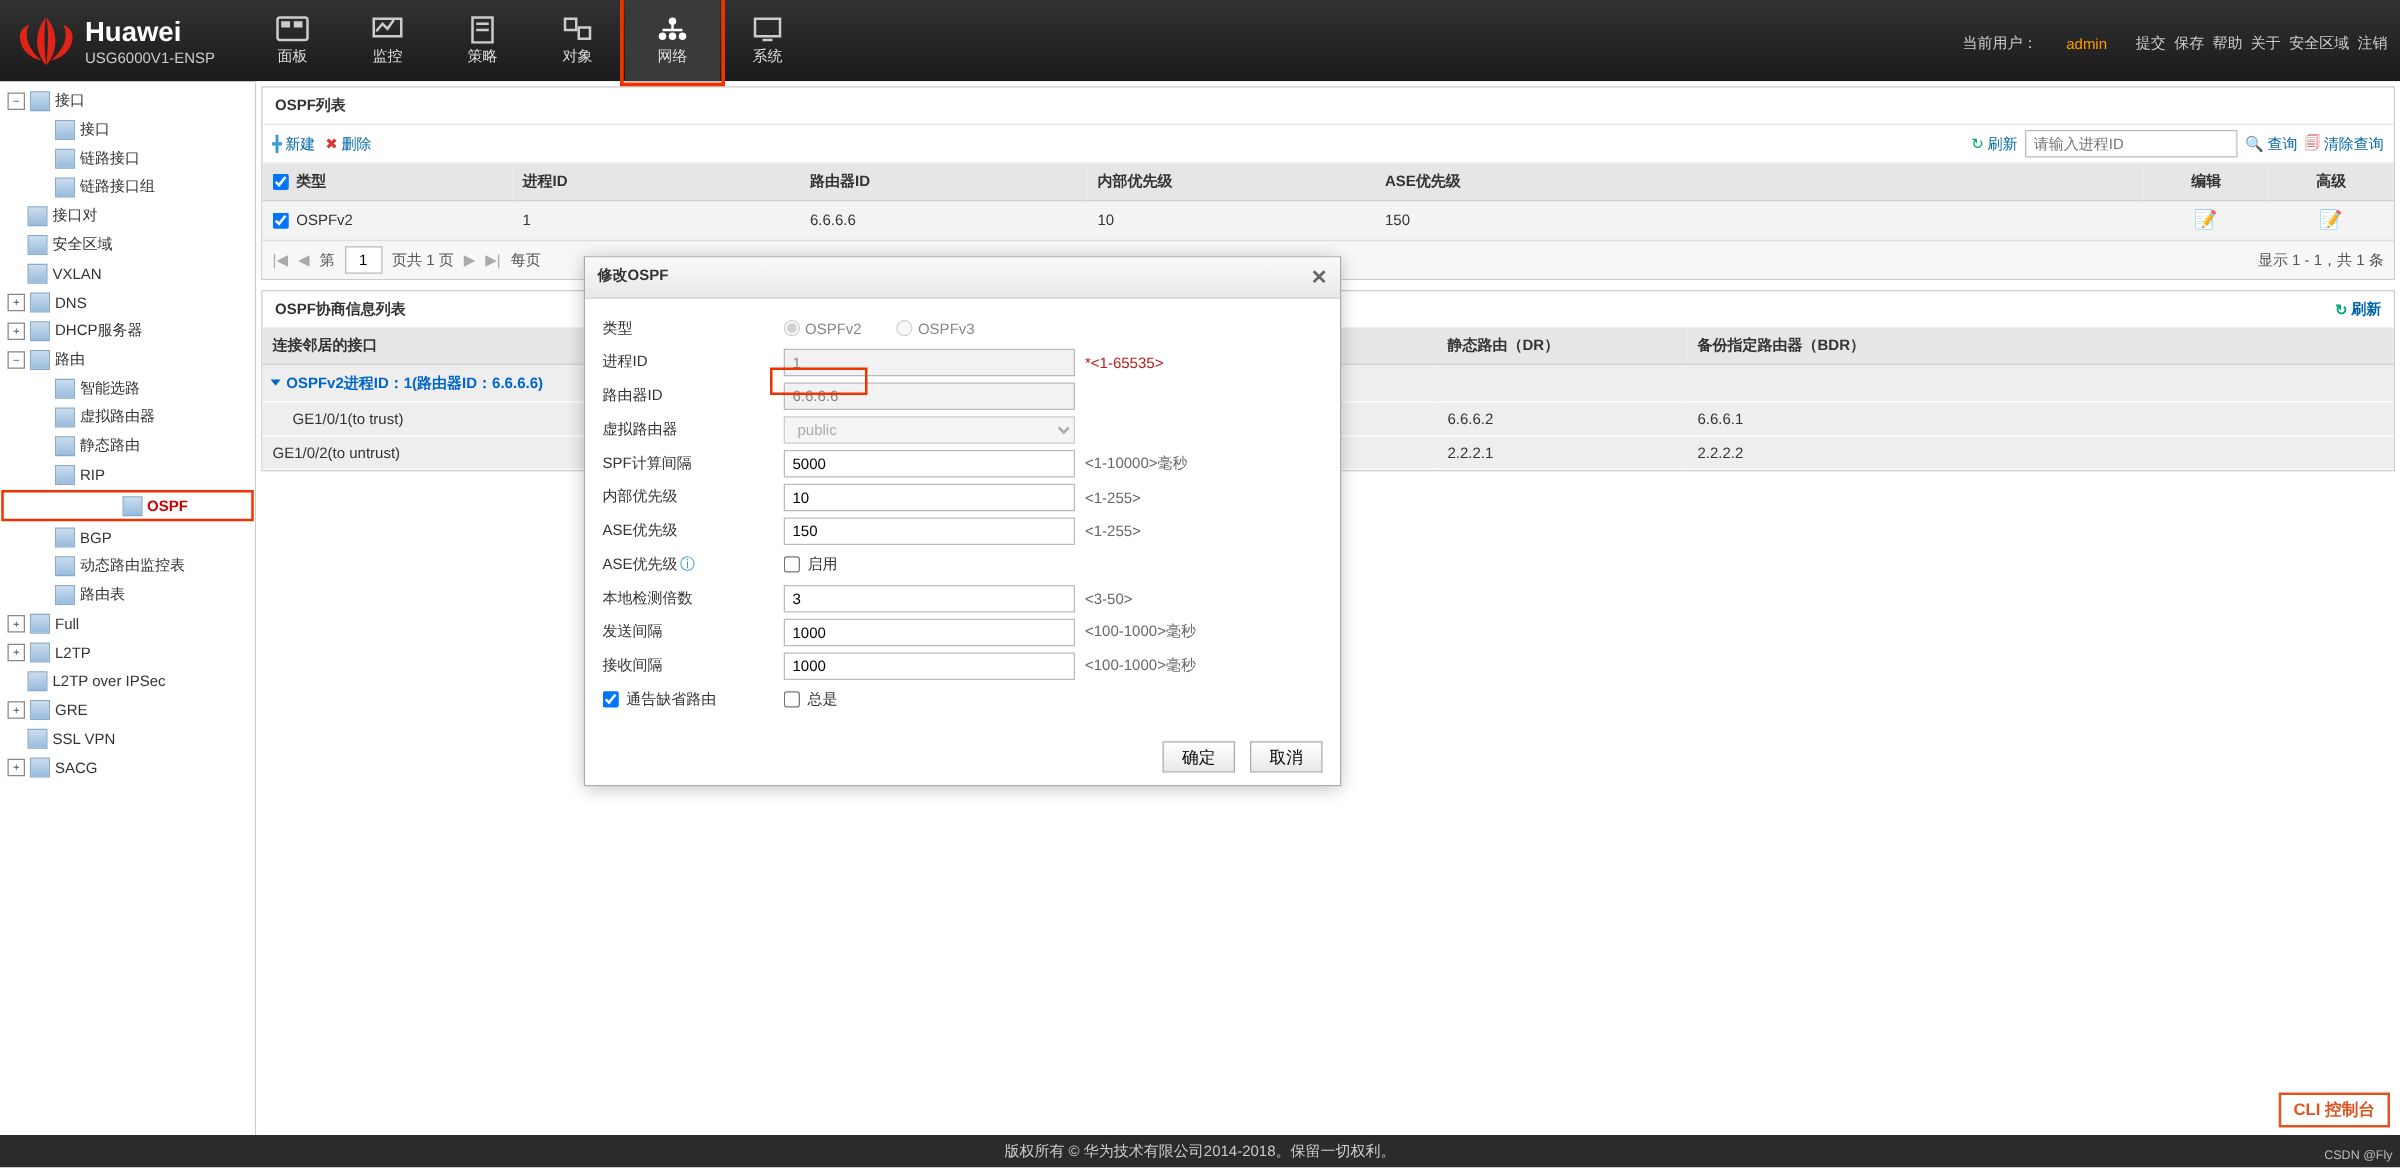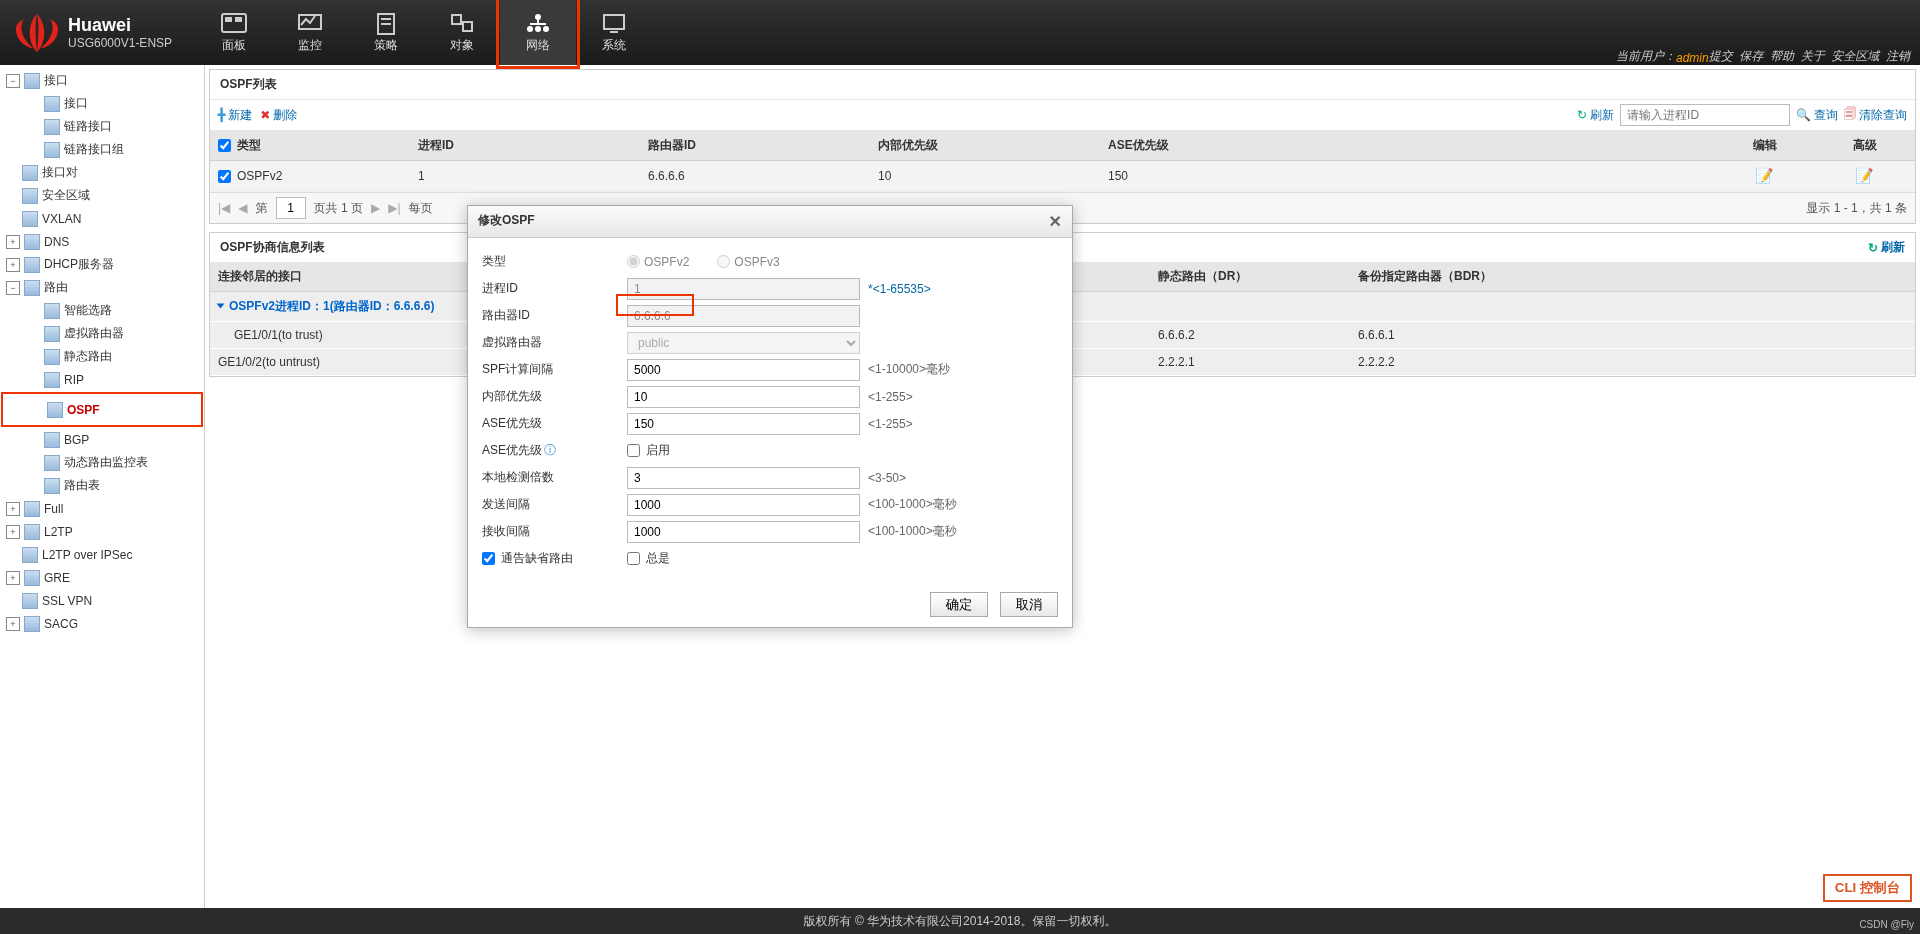--- a/index.html
+++ b/index.html
@@ -1,37 +1,37 @@
 <!DOCTYPE html>
 <html><head>
 <meta charset="utf-8">
 <style>
   * { box-sizing: border-box; margin: 0; padding: 0; }
   body { font-family: "Microsoft YaHei", Arial, sans-serif; font-size: 12px; color: #333; background: #fff; overflow:hidden; width:1920px; height:934px;}
   
   .header { height: 65px; background: linear-gradient(#323232,#1a1a1a); color: #fff; display: flex; align-items: stretch; }
   .brand { display: flex; align-items: center; padding: 0 14px; }
   .brand svg { width: 46px; height: 46px; margin-right: 8px; }
-  .brand-text .b1 { font-size: 18px; font-weight: bold;}
+  .brand-text .b1 { font-size: 22px; font-weight: bold;}
   .brand-text .b2 { font-size: 12px; color:#ccc;}
   .nav { display: flex; margin-left: 10px;}
   .nav-item { width: 76px; display:flex; flex-direction:column; align-items:center; justify-content:center; color:#bbb; cursor:pointer; position:relative;}
   .nav-item .nav-ico { width:28px; height:24px; margin-bottom:2px;}
   .nav-item .nav-lbl { font-size:12px; color:#ddd;}
   .nav-item.active { background:#3a3a3a;justify-content:center;}
   .nav-highlight { position:absolute; inset:-4px; border:3px solid #e30; pointer-events:none;}
-  .header-right { margin-left:auto; display:flex; align-items:flex-end; padding:4px 10px 0 0; gap:0; font-size:12px; color:#ccc;font-style:italic;}
+  .header-right { margin-left:auto; display:flex; align-items:center; padding:4px 10px 0 0; gap:23px; font-size:12px; color:#ccc;}
   .header-right .user { color:#ff9c00;}
   .header-right a { color:#ccc; text-decoration:none; cursor:pointer;}
   
   .body { display:flex; height: calc(934px - 65px - 26px); }
   .sidebar { width: 205px; border-right:1px solid #ccc; overflow:auto; padding-top:4px;}
   .tree li { list-style:none; }
   .tree .row { display:flex; align-items:center; height:23px; padding-left:4px; cursor:pointer;}
-  .tree .row.sel { background:#fff; border:2px solid #e30; margin:1px; height:35px;}
+  .tree .row.sel { background:#fff; border:2px solid #e30; margin:1px; height:25px;justify-content:center;}
   .tree .row strong { color:#c00; font-weight:bold;}
   .toggle { width:14px; height:14px; border:1px solid #888; display:inline-flex; align-items:center; justify-content:center; font-size:9px; margin-right:4px; background:#fff; color:#555;}
   .spacer { display:inline-block;}
   .ico { width:16px; height:16px; margin-right:4px; display:inline-block; border:1px solid transparent;}
   
   .main { flex:1; display:flex; flex-direction:column; background:#fff;}
   .panel { border:1px solid #ccc; margin:4px; }
   .panel-title { padding:6px 10px; font-weight:bold; }
   .panel.list .toolbar { display:flex; align-items:center; padding:4px 8px; gap:8px; border-top:1px solid #e5e5e5; border-bottom:1px solid #e5e5e5;}
   .btn-link { display:inline-flex; align-items:center; gap:3px; color:#0066aa; cursor:pointer;}
@@ -53,21 +53,21 @@
   .modal-head .x { margin-left:auto; cursor:pointer; color:#666; font-size:16px;}
   .modal-body { padding:10px 14px;}
   .frow { display:flex; align-items:center; min-height:27px;}
   .frow .flabel { width:145px; color:#333;}
   .radio { display:inline-flex; align-items:center; margin-right:28px; color:#888;}
   .radio input { margin-right:4px;}
   .field { width:233px; }
   .field input, .field select { width:100%; height:22px; border:1px solid #bbb; padding:2px 6px; font-size:12px;}
   .disabled input, .disabled select { background:#f2f2f2; color:#888;}
   .hint { margin-left:8px; color:#666;}
-  .reqhint { color:#0369a1;}
+  .reqhint { color:#b91c1c;}
   .router-hl { position:absolute; border:2px solid #e30; width:78px; height:22px; left:616px; top:294px; pointer-events:none;}
   .modal-foot { padding:10px 14px; display:flex; justify-content:flex-end; gap:12px; }
   .btn { min-width:58px; height:25px; border:1px solid #aaa; background:linear-gradient(#fff,#e8e8e8); cursor:pointer;}
   .cli-btn { position:absolute; right:8px; bottom:32px; border:2px solid #d52; color:#d52; padding:3px 10px; font-weight:bold; background:#fff;}
   .footer { height:26px; background:#2b2b2b; color:#ccc; display:flex; align-items:center; justify-content:center; font-size:12px;}
   .watermark { position:absolute; right:6px; bottom:4px; color:#bbb; font-size:10px;}
   .chk { width:13px; height:13px; vertical-align:middle; margin-right:6px;}
   .pgbtn { color:#aaa; }
   .pginp { width:30px; text-align:center;}
   .ico-edit { color:#2a7fbd; font-size:15px; cursor:pointer;}

